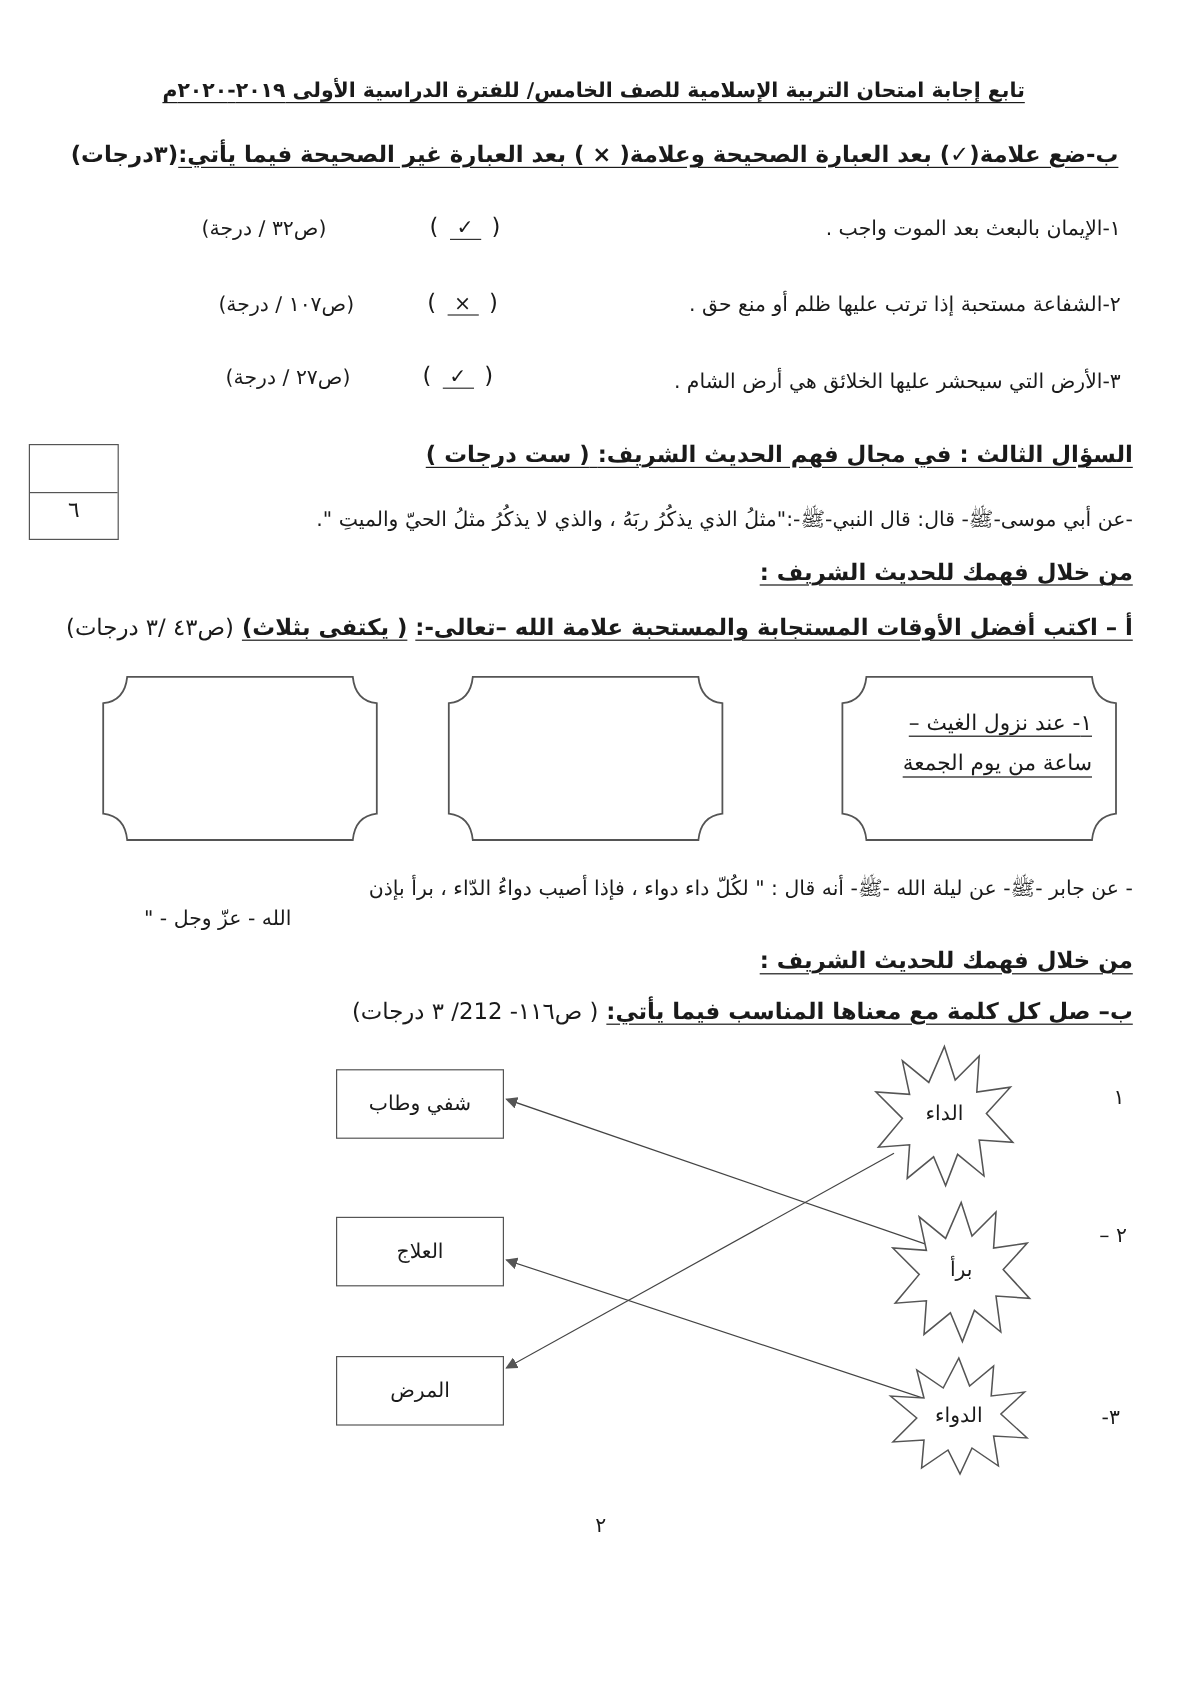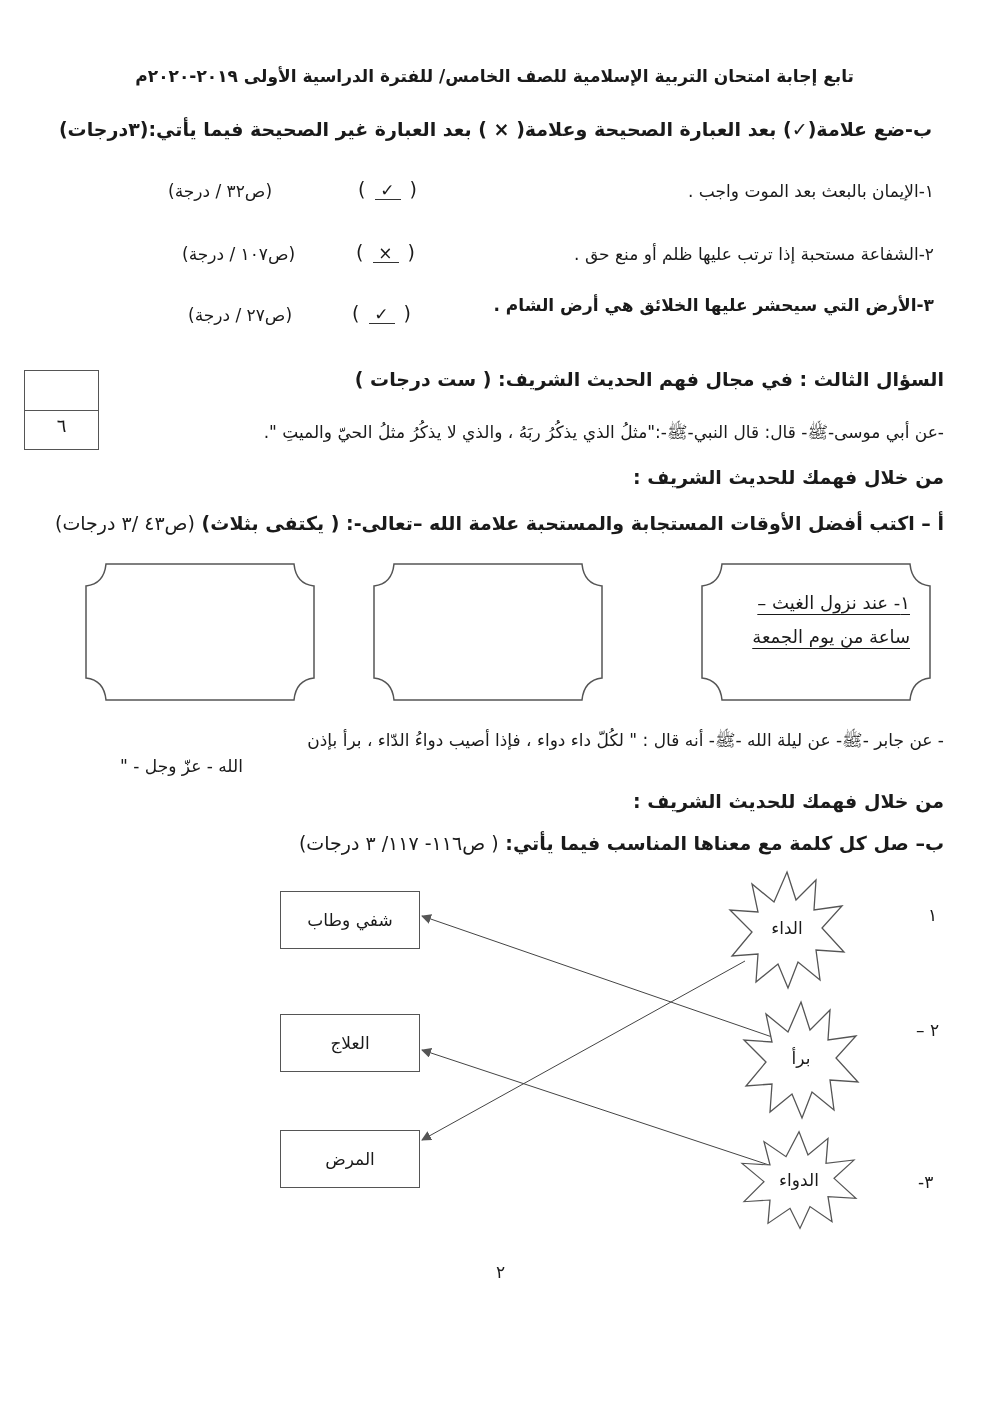--- a/index.html
+++ b/index.html
@@ -4,21 +4,21 @@
 <style>
   html, body { margin: 0; padding: 0; background: #ffffff; }
   body {
     width: 992px; height: 1403px; position: relative; overflow: hidden;
     font-family: "DejaVu Sans", "Liberation Sans", sans-serif;
     color: #1a1a1a;
   }
   .abs { position: absolute; }
   .rtl { direction: rtl; unicode-bidi: plaintext; white-space: nowrap; }
   .bold { font-weight: bold; }
-  .ul { text-underline-offset: 4px; }
+  .ul { text-decoration: underline; text-underline-offset: 4px; }
   .title { top: 66px; right: 138px; font-size: 17px; }
   .q-head { font-size: 19px; }
   .item { font-size: 17px; }
   .ref { font-size: 17px; }
   .mark-paren { font-size: 19px; letter-spacing: 2px; }
   .mark-sym { display: inline-block; width: 26px; text-align: center; border-bottom: 1.5px solid #333; line-height: 18px; font-size: 17px; }
   .grade-box { left: 24px; top: 370px; width: 73px; height: 78px; border: 1.5px solid #555; }
   .grade-box .split { position: absolute; left: 0; right: 0; top: 39px; border-top: 1.5px solid #555; }
   .grade-box .val { position: absolute; left: 0; right: 0; top: 44px; text-align: center; font-size: 18px; }
   .card { position: absolute; top: 562px; width: 232px; height: 140px; }
@@ -46,21 +46,21 @@
 </div>
 <div class="abs mark-paren" style="top:178px; left:358px;">( <span class="mark-sym">✓</span> )</div>
 <div class="abs rtl ref" style="top:181px; left:168px;">(ص٣٢ / درجة)</div>
 
 <div class="abs rtl item" style="top:244px; right:58px;">
   <span>٢-</span><span>الشفاعة مستحبة إذا ترتب عليها ظلم أو منع حق .</span>
 </div>
 <div class="abs mark-paren" style="top:241px; left:356px;">( <span class="mark-sym">×</span> )</div>
 <div class="abs rtl ref" style="top:244px; left:182px;">(ص١٠٧ / درجة)</div>
 
-<div class="abs rtl item" style="top:295px; right:58px;font-weight:bold;">
+<div class="abs rtl item" style="top:308px; right:58px;">
   <span>٣-</span><span>الأرض التي سيحشر عليها الخلائق هي أرض الشام .</span>
 </div>
 <div class="abs mark-paren" style="top:302px; left:352px;">( <span class="mark-sym">✓</span> )</div>
 <div class="abs rtl ref" style="top:305px; left:188px;">(ص٢٧ / درجة)</div>
 
 <div class="abs rtl bold ul q-head" style="top:368px; right:48px;margin-left:24px;">
   <span>السؤال الثالث : في مجال فهم الحديث الشريف:</span> <span>( ست درجات )</span>
 </div>
 
 <div class="abs grade-box">
@@ -95,21 +95,21 @@
     <path d="M22,2 L210,2 Q212,22 230,24 L230,116 Q212,118 210,138 L22,138 Q20,118 2,116 L2,24 Q20,22 22,2 Z" fill="none" stroke="#555" stroke-width="1.5"></path>
   </svg>
 </div>
 
 <div class="abs rtl item" style="top:730px; right:48px;">-  عن جابر -ﷺ- عن ليلة الله -ﷺ-  أنه قال : " لكُلّ داء دواء ، فإذا أصيب دواءُ الدّاء ، برأ بإذن</div>
 <div class="abs rtl item" style="top:756px; left:120px;">الله - عزّ وجل - "</div>
 
 <div class="abs rtl bold ul q-head" style="top:790px; right:48px;">من خلال فهمك للحديث الشريف :</div>
 
 <div class="abs rtl bold q-head" style="top:832px; right:48px;">
-  <span class="ul">ب–  صل كل كلمة مع معناها المناسب  فيما يأتي:</span> <span style="font-weight:normal">( ص١١٦- ١١٧/ ٣ درجات)</span>
+  <span class="ul">ب–  صل كل كلمة مع معناها المناسب  فيما يأتي:</span> <span style="font-weight:normal">( ص١١٦- 212/ ٣ درجات)</span>
 </div>
 
 <svg class="abs" style="left:0; top:0;" width="992" height="1403">
   <defs>
     <marker id="arr" markerWidth="10" markerHeight="10" refX="9" refY="5" orient="auto">
       <path d="M0,0 L10,5 L0,10 Z" fill="#555"></path>
     </marker>
   </defs>
   <line x1="745" y1="961" x2="422" y2="1140" stroke="#444" stroke-width="1" marker-end="url(#arr)"></line>
   <line x1="775" y1="1038" x2="422" y2="916" stroke="#444" stroke-width="1" marker-end="url(#arr)"></line>

